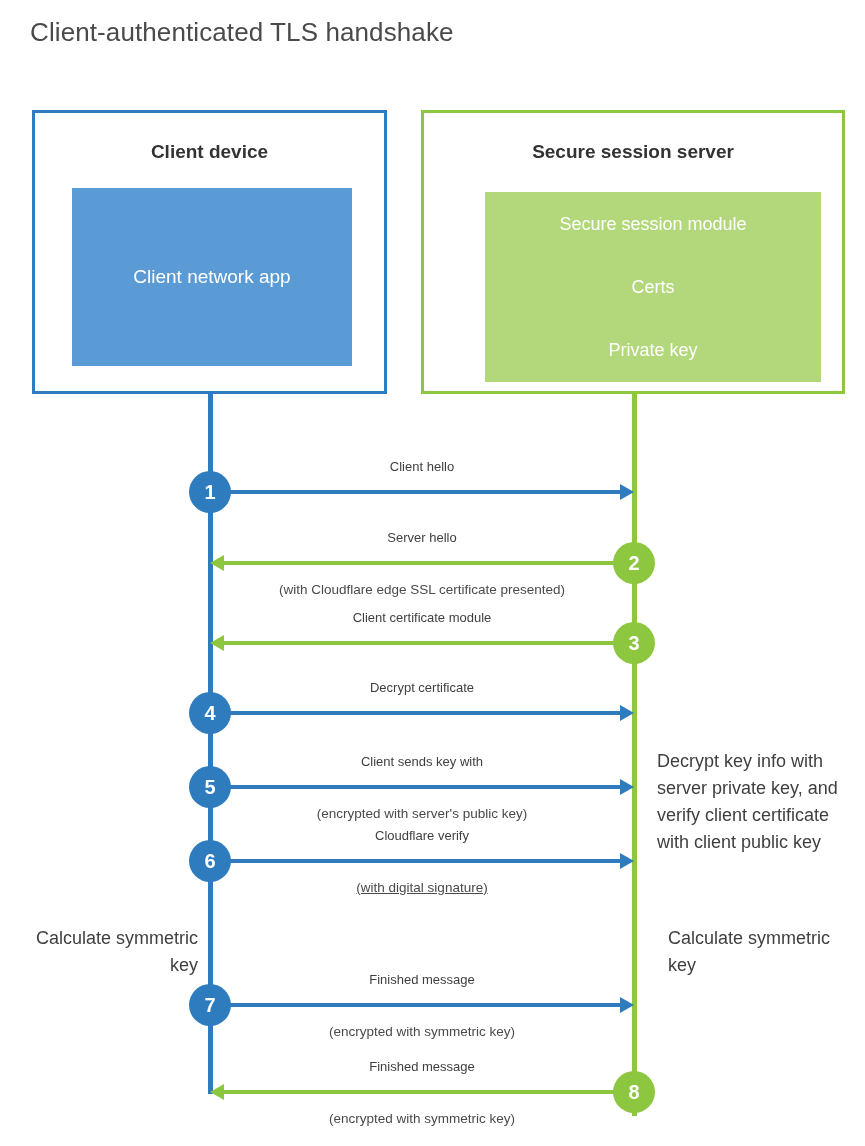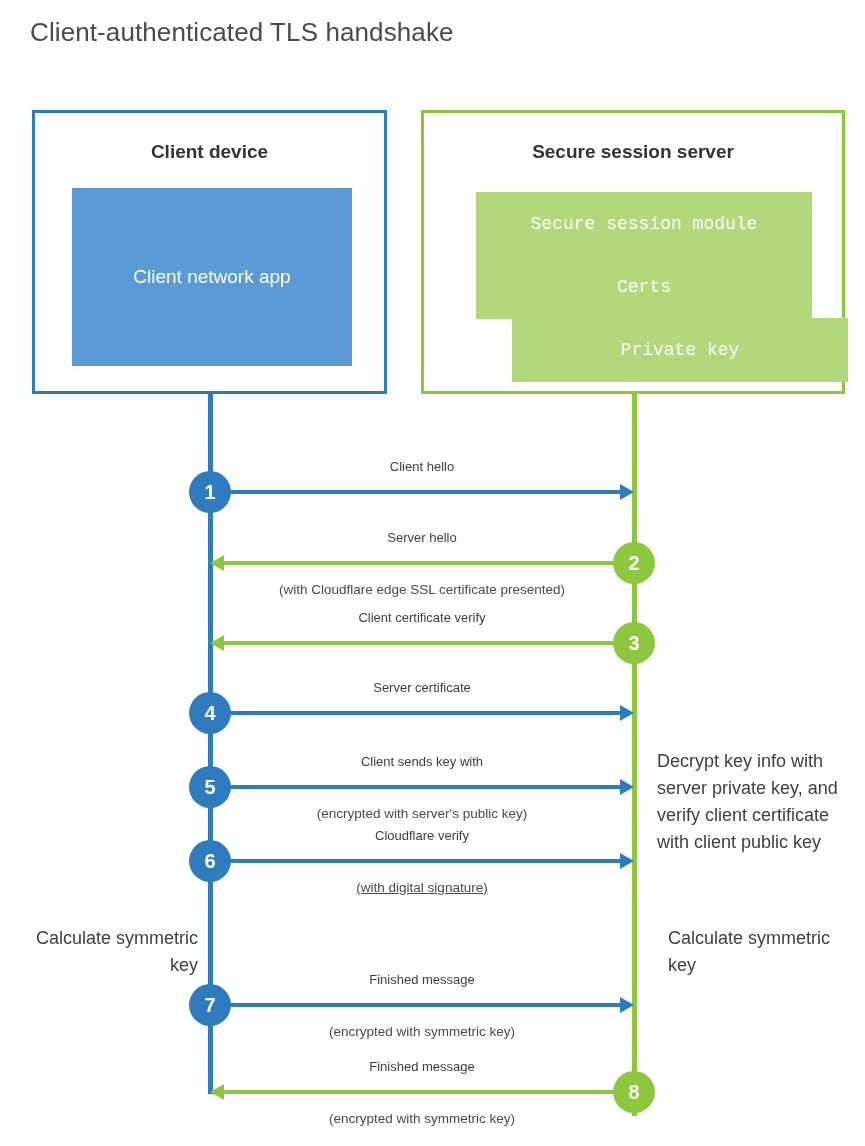--- a/index.html
+++ b/index.html
@@ -78,34 +78,33 @@
     color: #ffffff;
     font-size: 19px;
     line-height: 1.35;
     padding: 0 8px;
     box-sizing: border-box;
   }
 
   
   .server-bar {
     position: absolute;
-    left: 52px;
+    left: 61px;
     width: 336px;
     height: 64px;
     background: #b3d87c;
     display: flex;
     align-items: center;
     justify-content: center;
     color: #ffffff;
     font-size: 18px;
-    font-family: Liberation Mono, monospace;
   }
   #server-bar-0 { top: 79px; }
   #server-bar-1 { top: 142px; }
-  #server-bar-2 { top: 205px; margin-left: 36px; }
+  #server-bar-2 { top: 205px; }
 
   
   .lifeline {
     position: absolute;
     width: 5px;
   }
   #client-lifeline {
     left: 208px;
     top: 391px;
     height: 703px;
@@ -252,29 +251,29 @@
     <div class="head green left" style="left: 210px;"></div>
     <div class="badge green" style="left: 613px;">2</div>
     <div class="msg-label" style="left: 172px; width: 500px;">Server hello</div>
     <div class="msg-sublabel" style="left: 172px; width: 500px;">(with Cloudflare edge SSL certificate presented)</div>
   </div>
 
   <div class="msg-row" style="top:643px">
     <div class="shaft green" style="left: 224px; width: 410px;"></div>
     <div class="head green left" style="left: 210px;"></div>
     <div class="badge green" style="left: 613px;">3</div>
-    <div class="msg-label" style="left: 172px; width: 500px;">Client certificate verify</div>
+    <div class="msg-label" style="left: 172px; width: 500px;">Client certificate module</div>
 
   </div>
 
   <div class="msg-row" style="top:713px">
     <div class="shaft blue" style="left: 210px; width: 410px;"></div>
     <div class="head blue right" style="left: 620px;"></div>
     <div class="badge blue" style="left: 189px;">4</div>
-    <div class="msg-label" style="left: 172px; width: 500px;">Server certificate</div>
+    <div class="msg-label" style="left: 172px; width: 500px;">Decrypt certificate</div>
 
   </div>
 
   <div class="msg-row" style="top:787px">
     <div class="shaft blue" style="left: 210px; width: 410px;"></div>
     <div class="head blue right" style="left: 620px;"></div>
     <div class="badge blue" style="left: 189px;">5</div>
     <div class="msg-label" style="left: 172px; width: 500px;">Client sends key with</div>
     <div class="msg-sublabel" style="left: 172px; width: 500px;">(encrypted with server's public key)</div>
   </div>

